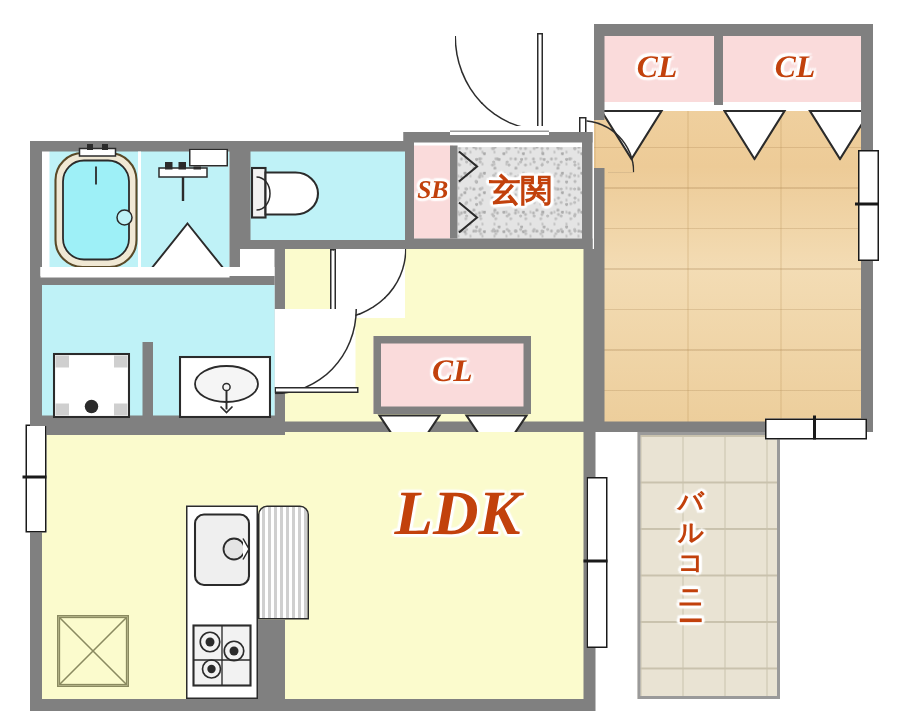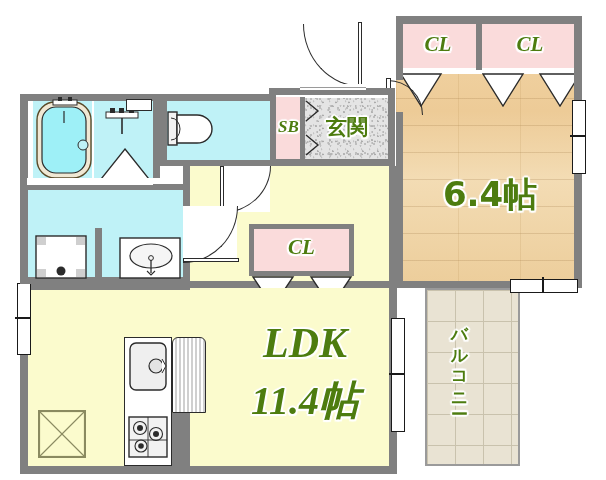--- a/index.html
+++ b/index.html
@@ -42,21 +42,21 @@
   .f-grid{
     background-color:#e9e3d3;
     background-image:
       linear-gradient(to right, #c9c2ad 1px, transparent 1px),
       linear-gradient(to bottom, #c9c2ad 1px, transparent 1px);
     background-size:28px 31px;
   }
 
   
   .lbl{
-    position:absolute;color:#4d7c0f;font-style:italic;font-weight:bold;
+    position:absolute;color:#c2410c;font-style:italic;font-weight:bold;
     text-align:center;white-space:nowrap;line-height:1;
     -webkit-text-stroke:0px;
     text-shadow:
       2px 0 1px #fff,-2px 0 1px #fff,0 2px 1px #fff,0 -2px 1px #fff,
       1.5px 1.5px 1px #fff,-1.5px 1.5px 1px #fff,1.5px -1.5px 1px #fff,-1.5px -1.5px 1px #fff;
   }
   .lbl-jp{font-family:"DejaVu Sans",sans-serif;font-style:normal;font-weight:bold;}
   .lbl-cl{font-size:21px;font-family:"Liberation Serif",serif;}
   .lbl-sb{font-size:17px;font-family:"Liberation Serif",serif;}
   .lbl-genkan{font-size:21px;}
@@ -110,21 +110,20 @@
       <polygon points="1,1 41,1 21,33" fill="#ffffff" stroke="#2b2b2b" stroke-width="1.4"></polygon>
     </svg>
   </div>
   <div class="closet-tri" style="left:482px;top:73px;">
     <svg width="100" height="34" viewBox="0 0 100 34">
       <polygon points="1,1 41,1 21,33" fill="#ffffff" stroke="#2b2b2b" stroke-width="1.4"></polygon>
       <polygon points="58,1 98,1 78,33" fill="#ffffff" stroke="#2b2b2b" stroke-width="1.4"></polygon>
     </svg>
   </div>
 
-  <div class="lbl lbl-jp lbl-room-num" style="left:400px;top:177px;width:180px;">6.4帖</div>
 
   <div class="wall" style="left:396px;top:16px;width:186px;height:8px;"></div>
   <div class="wall" style="left:574px;top:16px;width:8px;height:272px;"></div>
   <div class="wall" style="left:396px;top:16px;width:7px;height:64px;"></div>
   <div class="wall" style="left:396px;top:112px;width:7px;height:176px;"></div>
   <div class="wall" style="left:396px;top:281px;width:186px;height:7px;"></div>
 
   <div class="wall" style="left:476px;top:24px;width:6px;height:46px;"></div>
 
   <div class="win" style="left:572px;top:100px;width:12px;height:72px;"></div>
@@ -183,21 +182,20 @@
   <div class="lbl lbl-cl" style="left:249px;top:237px;width:105px;">CL</div>
   <div class="closet-tri" style="left:249px;top:276px;">
     <svg width="108" height="32" viewBox="0 0 108 32">
       <polygon points="4,1 44,1 24,31" fill="#ffffff" stroke="#2b2b2b" stroke-width="1.4"></polygon>
       <polygon points="62,1 102,1 82,31" fill="#ffffff" stroke="#2b2b2b" stroke-width="1.4"></polygon>
     </svg>
   </div>
 
   <div class="room f-yellow" style="left:27px;top:288px;width:363px;height:178px;"></div>
   <div class="lbl lbl-ldk" style="left:225px;top:322px;width:160px;">LDK</div>
-  <div class="lbl lbl-ldknum" style="left:215px;top:381px;width:180px;">11.4帖</div>
 
   <div class="wall" style="left:20px;top:288px;width:8px;height:186px;"></div>
   <div class="wall" style="left:20px;top:466px;width:370px;height:8px;"></div>
   <div class="wall" style="left:389px;top:288px;width:8px;height:186px;"></div>
   <div class="wall" style="left:20px;top:283px;width:170px;height:7px;"></div>
 
   <div class="win" style="left:17px;top:283px;width:12px;height:70px;"></div>
   <div class="win-mul" style="left:15px;top:317px;width:16px;height:2px;"></div>
 
   <div class="win" style="left:391px;top:318px;width:12px;height:112px;"></div>

